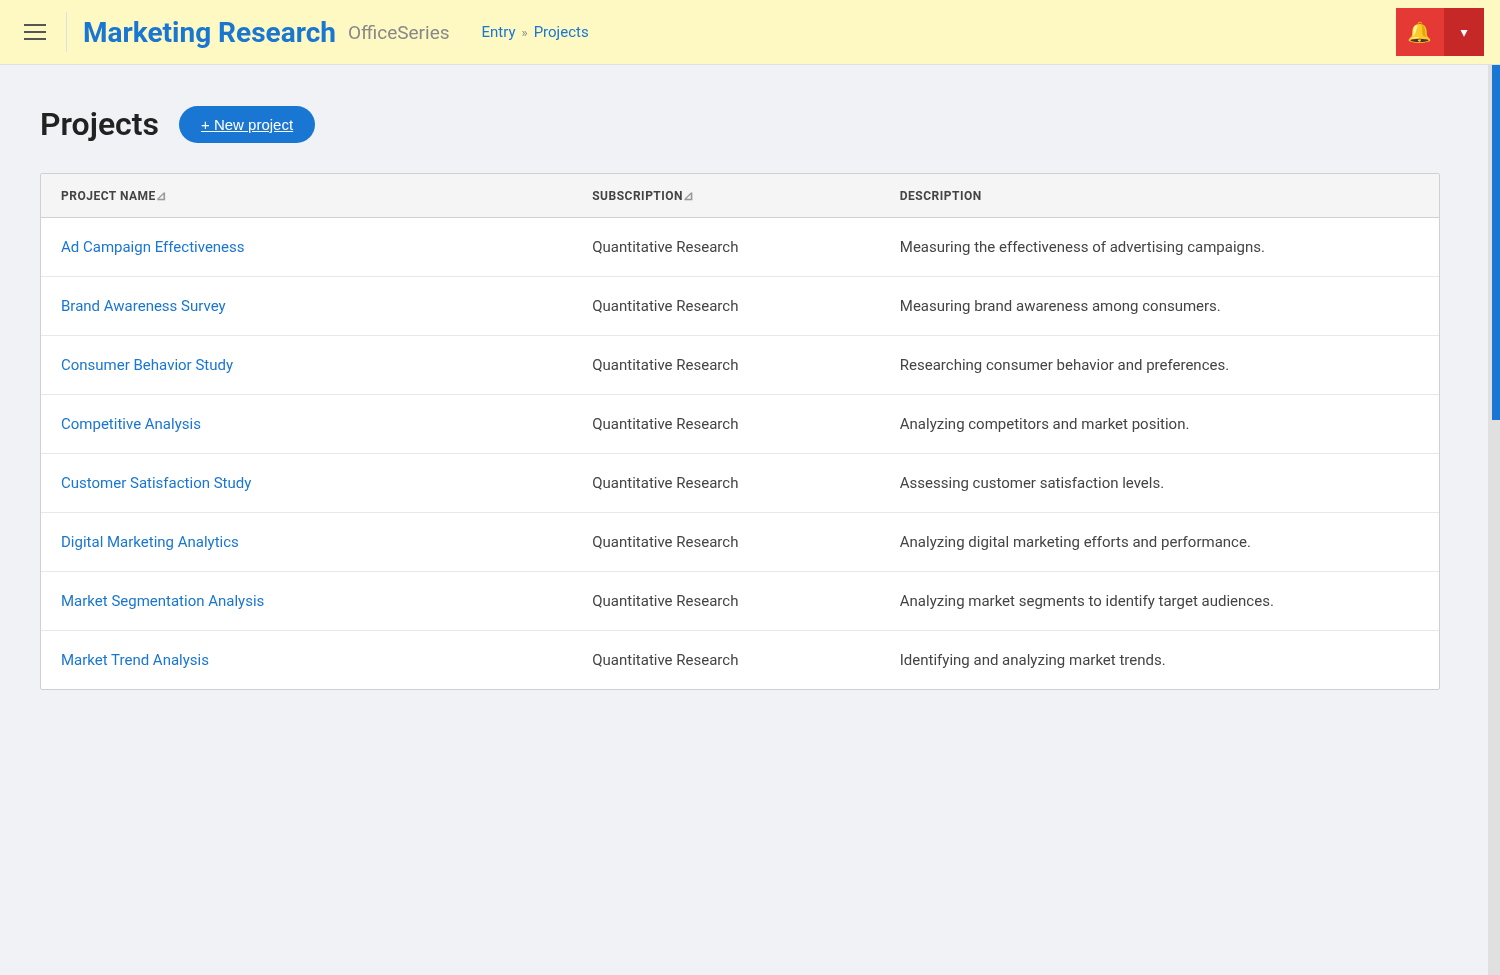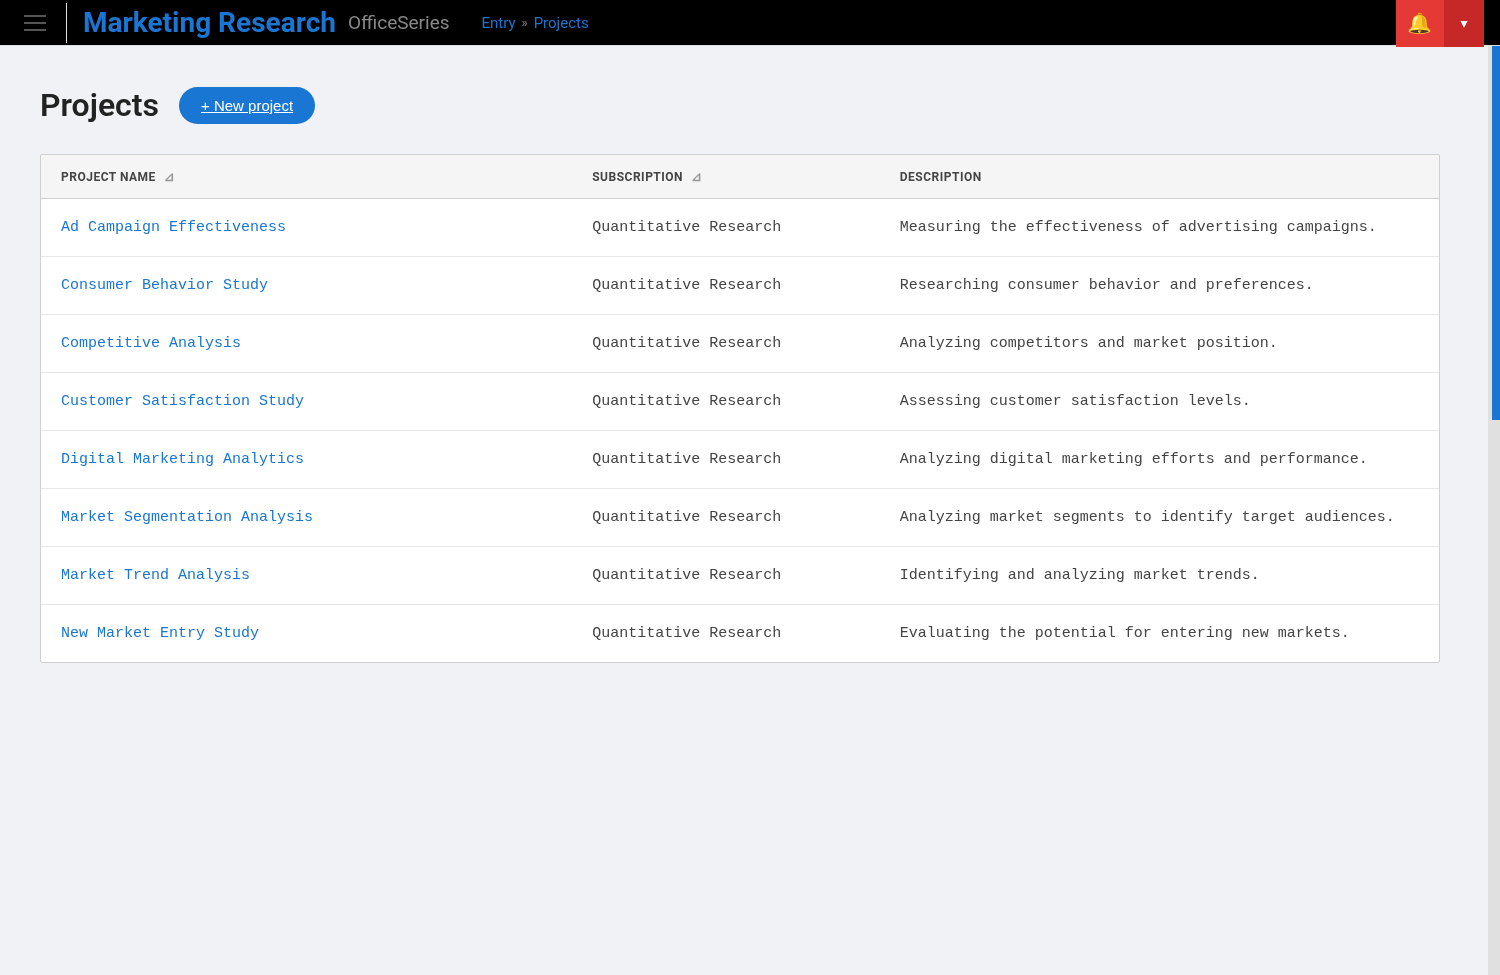--- a/index.html
+++ b/index.html
@@ -11,25 +11,25 @@
     body {
       font-family: -apple-system, BlinkMacSystemFont, 'Segoe UI', Roboto, sans-serif;
       background-color: #f0f2f5;
       width: 1500px;
       min-height: 975px;
       overflow-x: hidden;
     }
 
     
     .header {
-      background: #000000;
+      background: #fef9c3;
       border-bottom: 1px solid #e0e0e0;
       display: flex;
       align-items: center;
-      height: 46px;
+      height: 65px;
       padding: 0 16px;
       position: relative;
       z-index: 10;
     }
 
     .hamburger {
       display: flex;
       flex-direction: column;
       gap: 5px;
       cursor: pointer;
@@ -177,42 +177,40 @@
       font-size: 12px;
       font-weight: 700;
       color: #444;
       letter-spacing: 0.5px;
       text-transform: uppercase;
     }
 
     .th-inner {
       display: flex;
       align-items: center;
-      gap: 8px;
     }
 
     .filter-icon {
       color: #999;
       font-size: 13px;
     }
 
     tbody tr {
       border-bottom: 1px solid #e8e8e8;
     }
 
     tbody tr:last-child {
       border-bottom: none;
     }
 
     tbody td {
       padding: 20px 20px;
       font-size: 15px;
       color: #444;
       vertical-align: middle;
-      font-family: Liberation Mono, monospace;
     }
 
     .project-link {
       color: #1976d2;
       cursor: pointer;
       text-decoration: none;
     }
 
     
     .scrollbar-track {
@@ -302,20 +300,25 @@
           </th>
         </tr>
       </thead>
       <tbody id="table-body">
       <tr>
             <td><a class="project-link">Ad Campaign Effectiveness</a></td>
             <td>Quantitative Research</td>
             <td>Measuring the effectiveness of advertising campaigns.</td>
           </tr>
           <tr>
+            <td><a class="project-link">Brand Awareness Survey</a></td>
+            <td>Quantitative Research</td>
+            <td>Measuring brand awareness among consumers.</td>
+          </tr>
+          <tr>
             <td><a class="project-link">Consumer Behavior Study</a></td>
             <td>Quantitative Research</td>
             <td>Researching consumer behavior and preferences.</td>
           </tr>
           <tr>
             <td><a class="project-link">Competitive Analysis</a></td>
             <td>Quantitative Research</td>
             <td>Analyzing competitors and market position.</td>
           </tr>
           <tr>
@@ -330,25 +333,20 @@
           </tr>
           <tr>
             <td><a class="project-link">Market Segmentation Analysis</a></td>
             <td>Quantitative Research</td>
             <td>Analyzing market segments to identify target audiences.</td>
           </tr>
           <tr>
             <td><a class="project-link">Market Trend Analysis</a></td>
             <td>Quantitative Research</td>
             <td>Identifying and analyzing market trends.</td>
-          </tr>
-          <tr>
-            <td><a class="project-link">New Market Entry Study</a></td>
-            <td>Quantitative Research</td>
-            <td>Evaluating the potential for entering new markets.</td>
           </tr>
         </tbody>
     </table>
   </div>
 </main>
 
 <div class="scrollbar-track">
   <div class="scrollbar-thumb"></div>
 </div>
 

